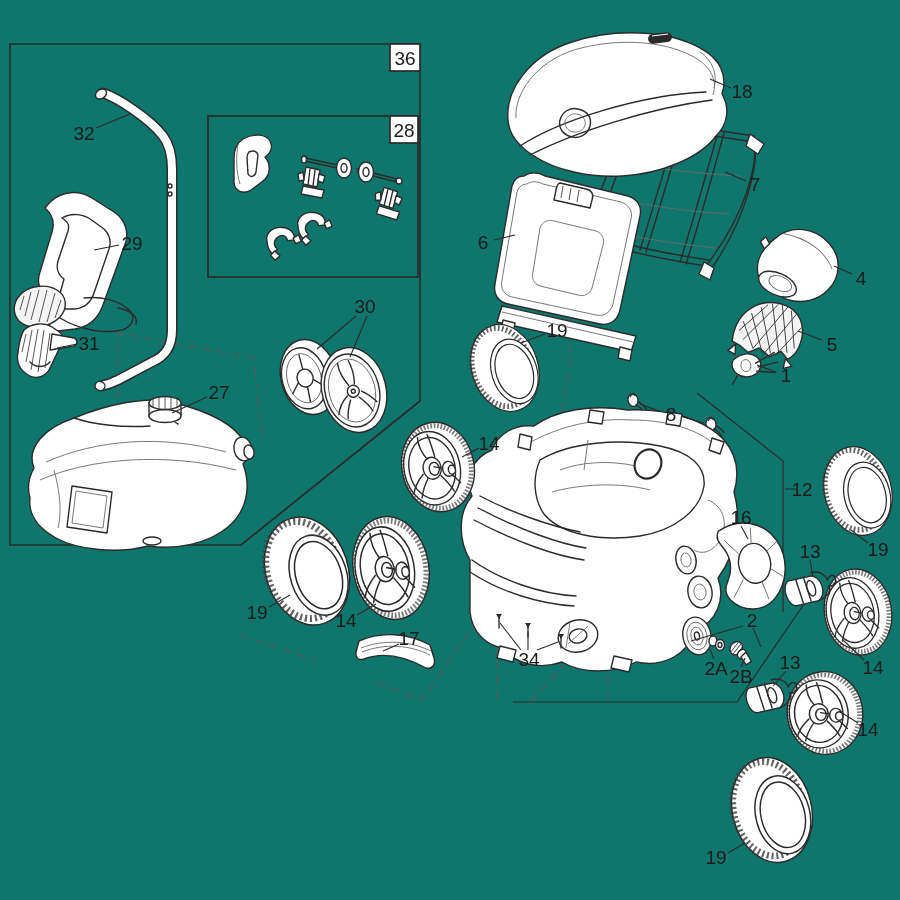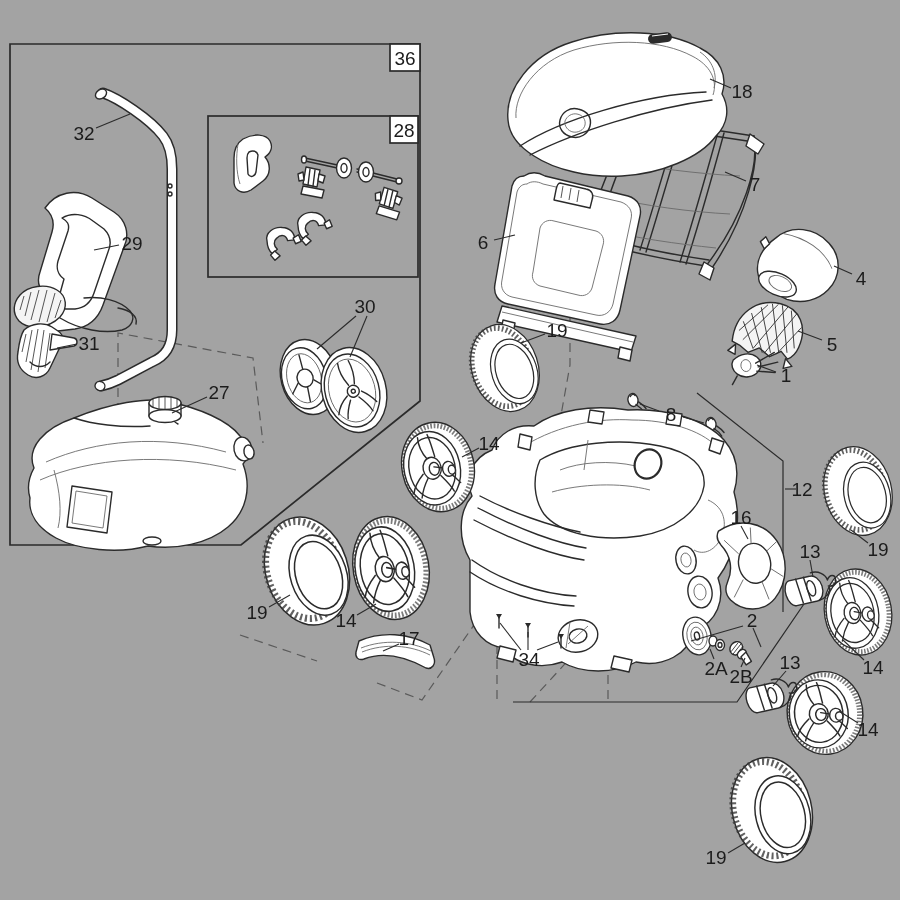--- a/index.html
+++ b/index.html
@@ -1,16 +1,16 @@
 <!DOCTYPE html>
 <html><head>
 <meta charset="utf-8">
 <style>
   html,body{margin:0;padding:0;background:#ffffff;}
-  #stage{width:900px;height:900px;position:relative;background:#a3a3a3;overflow:hidden;}
+  #stage{width:900px;height:900px;position:relative;background:#0f766e;overflow:hidden;}
   svg{display:block;}
   .ln{stroke:#2b2b2b;stroke-width:1.4;fill:none;stroke-linecap:round;stroke-linejoin:round;}
   .f{fill:#ffffff;}
   .fg{fill:#f4f4f4;}
   .thin{stroke:#6a6a6a;stroke-width:.9;fill:none;}
   .tread{fill:none;stroke:#3a3a3a;stroke-width:6.5;stroke-dasharray:2 2.6;opacity:.8;}
   .teeth{fill:none;stroke:#4a4a4a;stroke-width:5;stroke-dasharray:1.7 1.7;opacity:.72;}
   .hatch{stroke:#2b2b2b;stroke-width:.8;fill:none;}
   .dash{stroke:#5a5a5a;stroke-width:1.2;fill:none;stroke-dasharray:9 6;}
   .guide{stroke:#2b2b2b;stroke-width:1.2;fill:none;}

